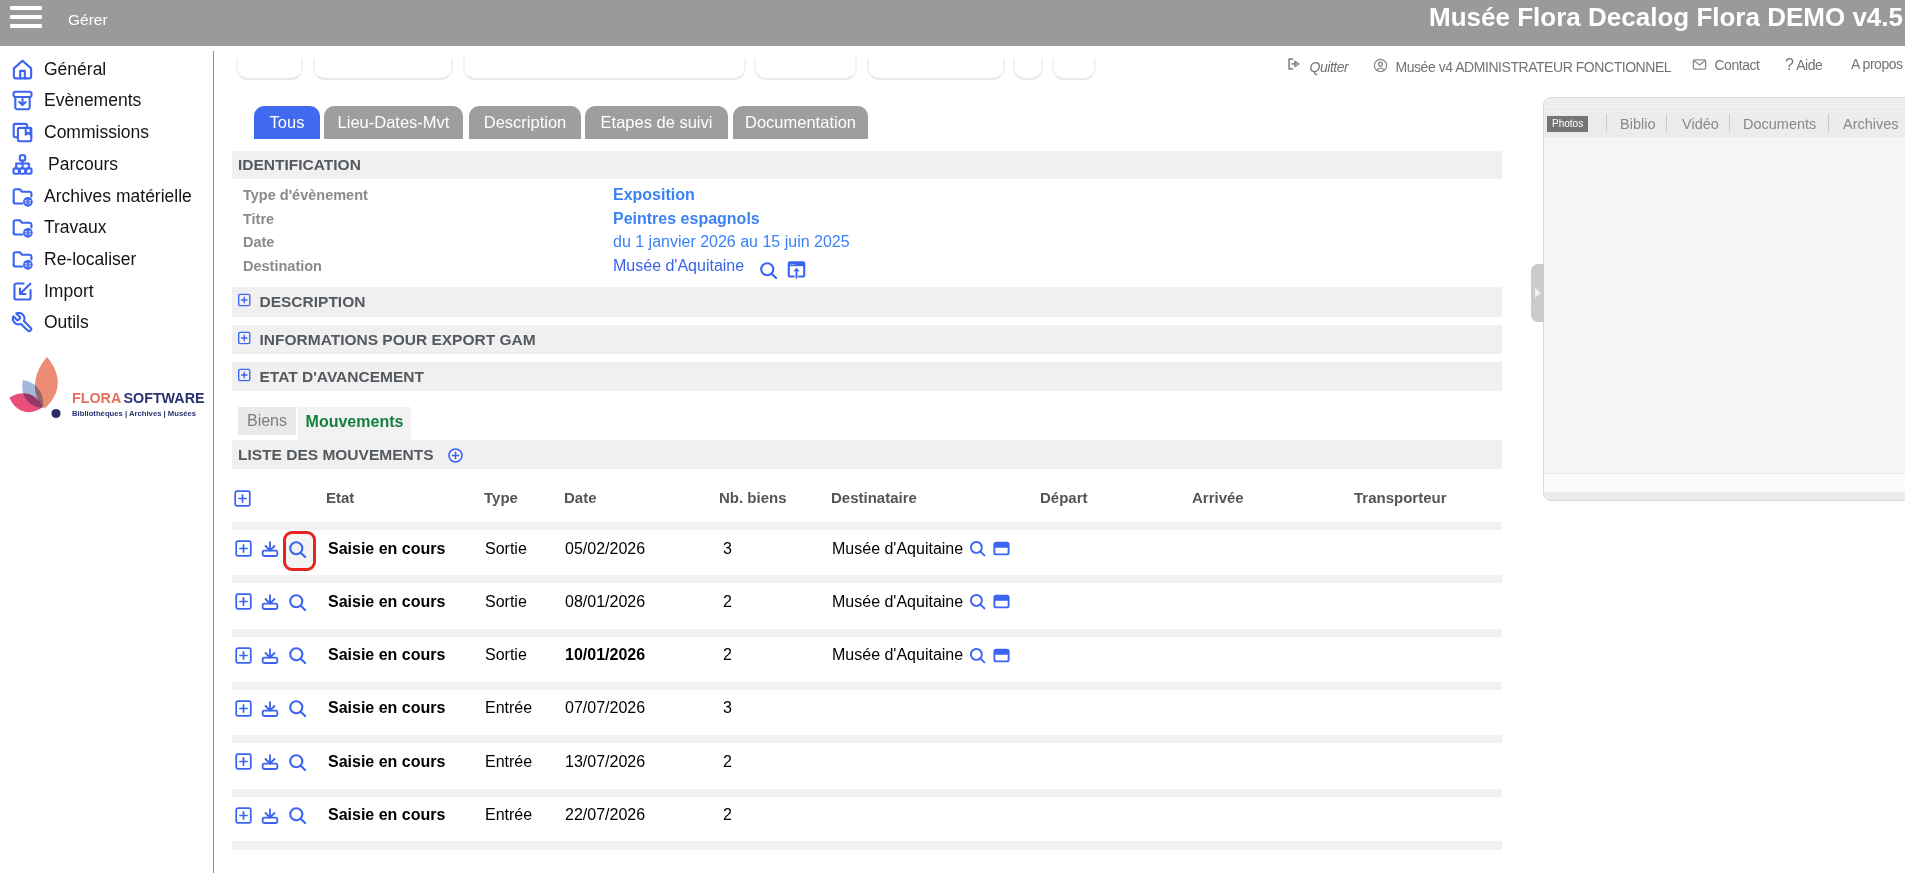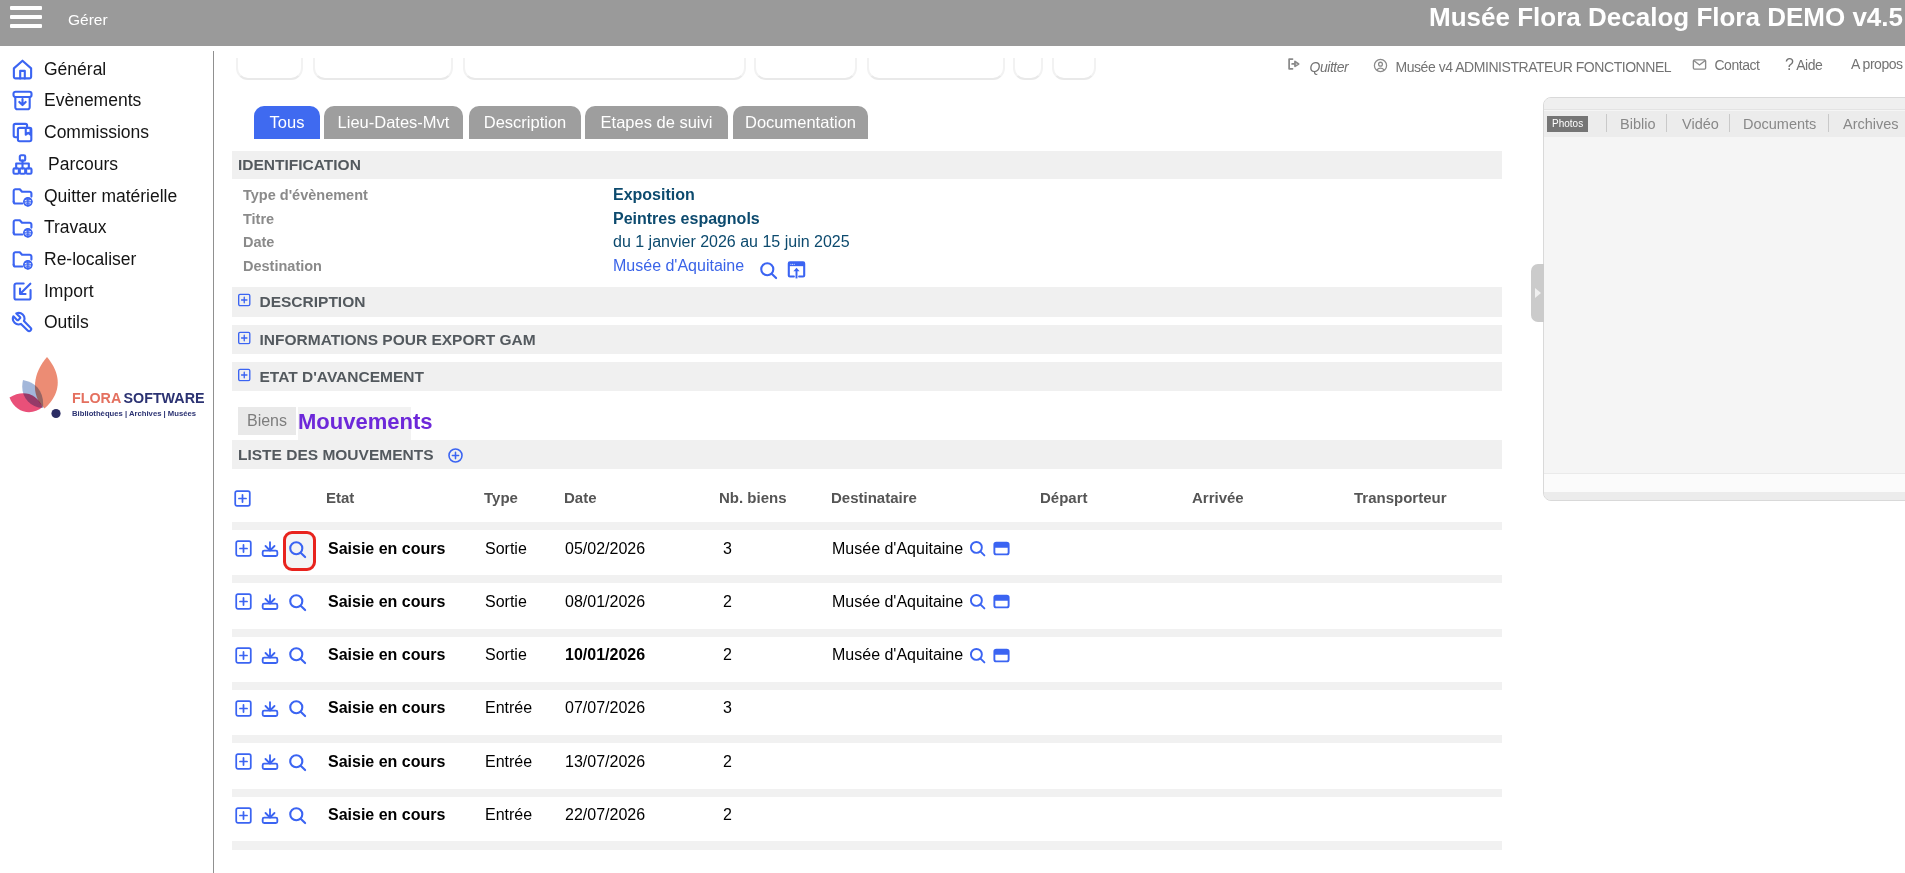--- a/index.html
+++ b/index.html
@@ -33,21 +33,21 @@
 .tab.active { background:#3F6AF0; }
 
 
 .secbar { left:232px; width:1270px; background:#f0f0f0; color:#53595e; font-weight:bold; }
 .secbar .t { position:absolute; left:27.5px; top:50%; transform:translateY(-50%); font-size:15.5px; }
 .secbar .t0 { position:absolute; left:6px; top:50%; transform:translateY(-50%); font-size:15.5px; }
 .plusbox { position:absolute; left:5px; top:50%; transform:translateY(-50%); }
 
 
 .flabel { left:243px; font-size:14.5px; font-weight:bold; color:#8a8a8a; height:18px; line-height:18px; }
-.fval { left:613px; font-size:16px; color:#0c4a6e; height:20px; line-height:20px; }
+.fval { left:613px; font-size:16px; color:#3b82f6; height:20px; line-height:20px; }
 
 
 .th { font-size:15px; font-weight:bold; color:#555; height:18px; line-height:18px; }
 .sep { left:232px; width:1270px; height:8px; background:#f1f1f1; }
 .cell { font-size:16px; color:#000; height:20px; line-height:20px; white-space:nowrap; }
 .bold { font-weight:bold; }
 
 
 #rpanel { left:1543px; top:97px; width:370px; height:404px; background:#f5f5f5;
   border:1px solid #d9d9d9; border-radius:8px 0 0 8px; }
@@ -128,21 +128,21 @@
       </svg>
       <span style="left:48px;">Parcours</span>
     </div>
     <div class="abs mi" style="top:184.51999999999998px;">
       <svg width="23" height="23" viewBox="0 0 24 24" fill="none" stroke="#3B64F2" stroke-width="2.2" stroke-linecap="round" stroke-linejoin="round">
         <path d="M2.8 17.6 V6.2 a1.8 1.8 0 0 1 1.8-1.8 h4.6 l2.3 2.7 h8 a1.8 1.8 0 0 1 1.8 1.8 v3.2"></path>
         <path d="M2.8 17.4 a1.9 1.9 0 0 0 1.9 1.9 h7.2"></path>
         <circle cx="17.6" cy="17.6" r="4.2" fill="#fff" stroke-width="1.7"></circle>
         <path stroke-width="1.3" d="M13.4 17.6 h8.4 M17.6 13.4 v8.4 M14.5 14.8 a6.2 6.2 0 0 0 6.2 0 M14.5 20.4 a6.2 6.2 0 0 1 6.2 0"></path>
       </svg>
-      <span style="left:44px;">Quitter matérielle</span>
+      <span style="left:44px;">Archives matérielle</span>
     </div>
     <div class="abs mi" style="top:216.25px;">
       <svg width="23" height="23" viewBox="0 0 24 24" fill="none" stroke="#3B64F2" stroke-width="2.2" stroke-linecap="round" stroke-linejoin="round">
         <path d="M2.8 17.6 V6.2 a1.8 1.8 0 0 1 1.8-1.8 h4.6 l2.3 2.7 h8 a1.8 1.8 0 0 1 1.8 1.8 v3.2"></path>
         <path d="M2.8 17.4 a1.9 1.9 0 0 0 1.9 1.9 h7.2"></path>
         <circle cx="17.6" cy="17.6" r="4.2" fill="#fff" stroke-width="1.7"></circle>
         <path stroke-width="1.3" d="M13.4 17.6 h8.4 M17.6 13.4 v8.4 M14.5 14.8 a6.2 6.2 0 0 0 6.2 0 M14.5 20.4 a6.2 6.2 0 0 1 6.2 0"></path>
       </svg>
       <span style="left:44px;">Travaux</span>
     </div>
@@ -242,21 +242,21 @@
     <span class="plusbox"><svg width="14.5" height="14.5" viewBox="0 0 24 24" fill="none" stroke="#3B64F2" stroke-width="2.2" stroke-linecap="round" stroke-linejoin="round">
         <rect x="2.8" y="2.8" width="18.4" height="18.4" rx="2.2"></rect>
         <path d="M12 7.5 V16.5 M7.5 12 H16.5"></path>
       </svg></span>
     <span class="t">ETAT D'AVANCEMENT</span>
   </div>
 
 <div class="abs" style="left:238px; top:407px; width:58px; height:28px; background:#e9e9e9;
   color:#7d7d7d; font-size:16px; text-align:center; line-height:28px;">Biens</div>
 <div class="abs" style="left:298px; top:407px; width:113px; height:33px; background:#f2f2f2;
-  color:#6d28d9; font-size:22px; font-weight:bold; text-align:center; line-height:30px;">Mouvements</div>
+  color:#15803d; font-size:16px; font-weight:bold; text-align:center; line-height:30px;">Mouvements</div>
 <div class="abs secbar" style="top:440px; height:29px;">
     <span class="t0" style="font-size:15.5px;">LISTE DES MOUVEMENTS</span>
   </div>
 <div class="abs" id="liste-plus" style="left:447px; top:447px;"><svg width="17" height="17" viewBox="0 0 24 24" fill="none" stroke="#3B64F2" stroke-width="2.2" stroke-linecap="round" stroke-linejoin="round">
       <circle cx="12" cy="12" r="9.2"></circle>
       <path d="M12 7.6 V16.4 M7.6 12 H16.4"></path>
     </svg></div>
 
 <div class="abs" id="th-plus" style="left:233px; top:489px;"><svg width="19" height="19" viewBox="0 0 24 24" fill="none" stroke="#3B64F2" stroke-width="2.2" stroke-linecap="round" stroke-linejoin="round">
       <rect x="2.8" y="2.8" width="18.4" height="18.4" rx="2.2"></rect>

